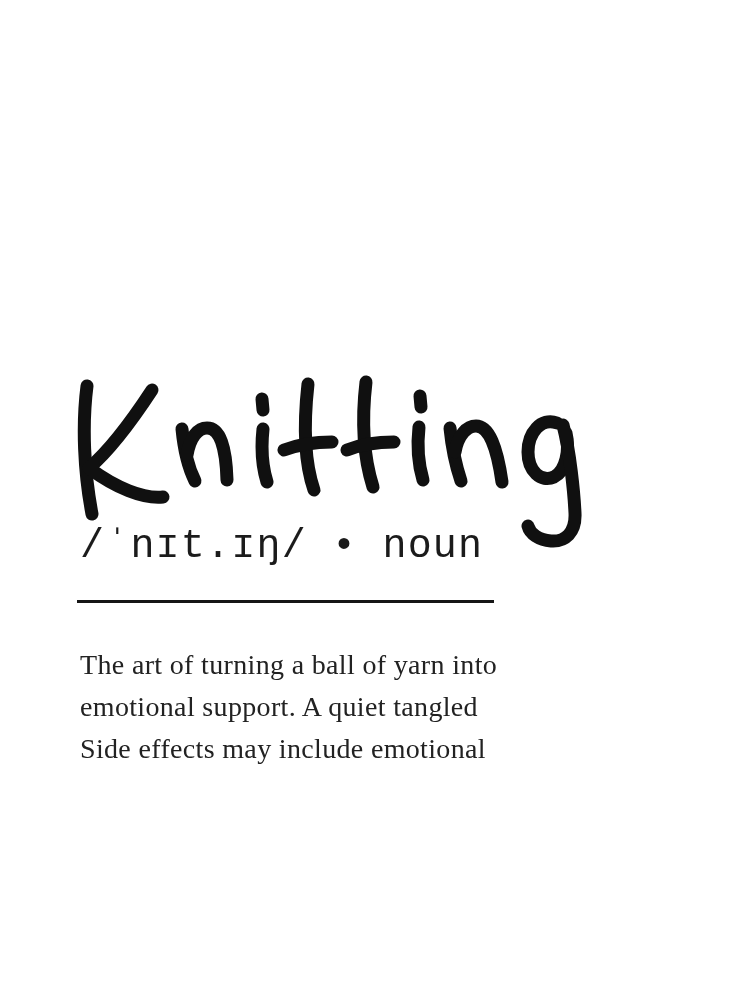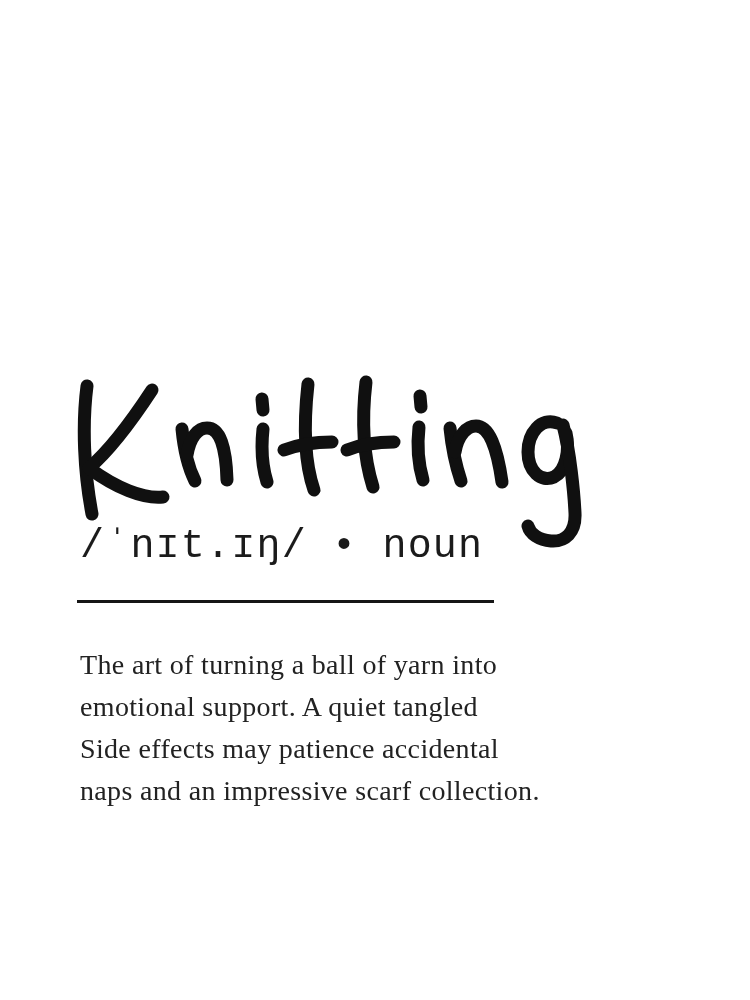--- a/index.html
+++ b/index.html
@@ -91,17 +91,16 @@
     </g>
   </svg>
 
   <div class="pronunciation">/ˈnɪt.ɪŋ/ • noun</div>
 
   <div class="divider"></div>
 
   <div class="definition">
     <div class="def-line">The art of turning a ball of yarn into</div>
     <div class="def-line">emotional support. A quiet tangled</div>
-    <div class="def-line">Side effects may patience accidental</div>
-    <div class="def-line">naps and an impressive scarf collection.</div>
+    <div class="def-line">Side effects may include emotional</div>
   </div>
 
 </div>
 
 </body></html>

